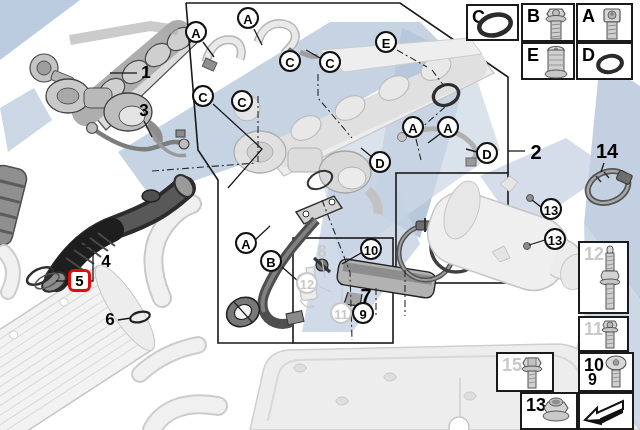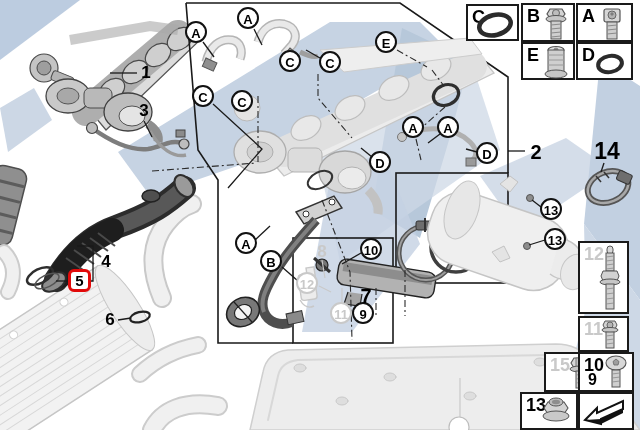--- a/index.html
+++ b/index.html
@@ -382,21 +382,21 @@
       <circle cx="13" cy="7" r="3" fill="#b5b5b5" stroke="#666"></circle>
       <ellipse cx="13" cy="12" rx="8" ry="2.5" fill="#c6c6c6" stroke="#555"></ellipse>
       <rect x="9" y="14" width="8" height="16" fill="#cfcfcf" stroke="#555"></rect>
       <g stroke="#8a8a8a" stroke-width="0.8">
           <line x1="9" y1="18" x2="17" y2="17"></line>
           <line x1="9" y1="22" x2="17" y2="21"></line>
           <line x1="9" y1="26" x2="17" y2="25"></line>
         </g>
     </svg>
   </div>
-  <div class="cell" style="left:544px;top:352px;width:58px;height:40px;">
+  <div class="cell" style="left:496px;top:352px;width:58px;height:40px;">
     <span class="cl gray">15</span>
     <svg width="28" height="38" style="right:6px">
       <polygon points="8,4 20,4 23,9 20,14 8,14 5,9" fill="#d6d6d6" stroke="#555" stroke-width="1.1"></polygon>
       <rect x="10" y="4" width="8" height="9" fill="#c2c2c2" stroke="#666" stroke-width="0.8"></rect>
       <ellipse cx="14" cy="15" rx="10" ry="3" fill="#c6c6c6" stroke="#555"></ellipse>
       <rect x="10" y="17" width="8" height="17" fill="#cfcfcf" stroke="#555"></rect>
       <g stroke="#8a8a8a" stroke-width="0.8">
           <line x1="10" y1="21" x2="18" y2="20"></line>
           <line x1="10" y1="25" x2="18" y2="24"></line>
           <line x1="10" y1="29" x2="18" y2="28"></line>
@@ -452,18 +452,18 @@
       <div class="callout" style="left: 540px; top: 198px;">13</div>
       <div class="callout" style="left: 544px; top: 228px;">13</div>
       <div class="callout gray" style="left: 296px; top: 272px;">12</div>
       <div class="callout gray" style="left: 330px; top: 302px;">11</div>
       <div class="plabel" style="left: 146px; top: 73px; font-size: 17px;">1</div>
       <div class="plabel" style="left: 144px; top: 111px; font-size: 17px;">3</div>
       <div class="plabel" style="left: 106px; top: 262px; font-size: 17px;">4</div>
       <div class="plabel" style="left: 110px; top: 320px; font-size: 17px;">6</div>
       <div class="plabel" style="left: 366px; top: 296px; font-size: 20px;">7</div>
       <div class="plabel" style="left: 536px; top: 152px; font-size: 20px;">2</div>
-      <div class="plabel" style="left: 607px; top: 151px; font-size: 23px;">14</div>
+      <div class="plabel" style="left: 607px; top: 151px; font-size: 20px;">14</div>
       <div class="plabel gray" style="left: 322px; top: 252px; font-size: 17px;">8</div>
     </div>
 
   <div id="highlight5">5</div>
 </div>
 
 </body></html>

